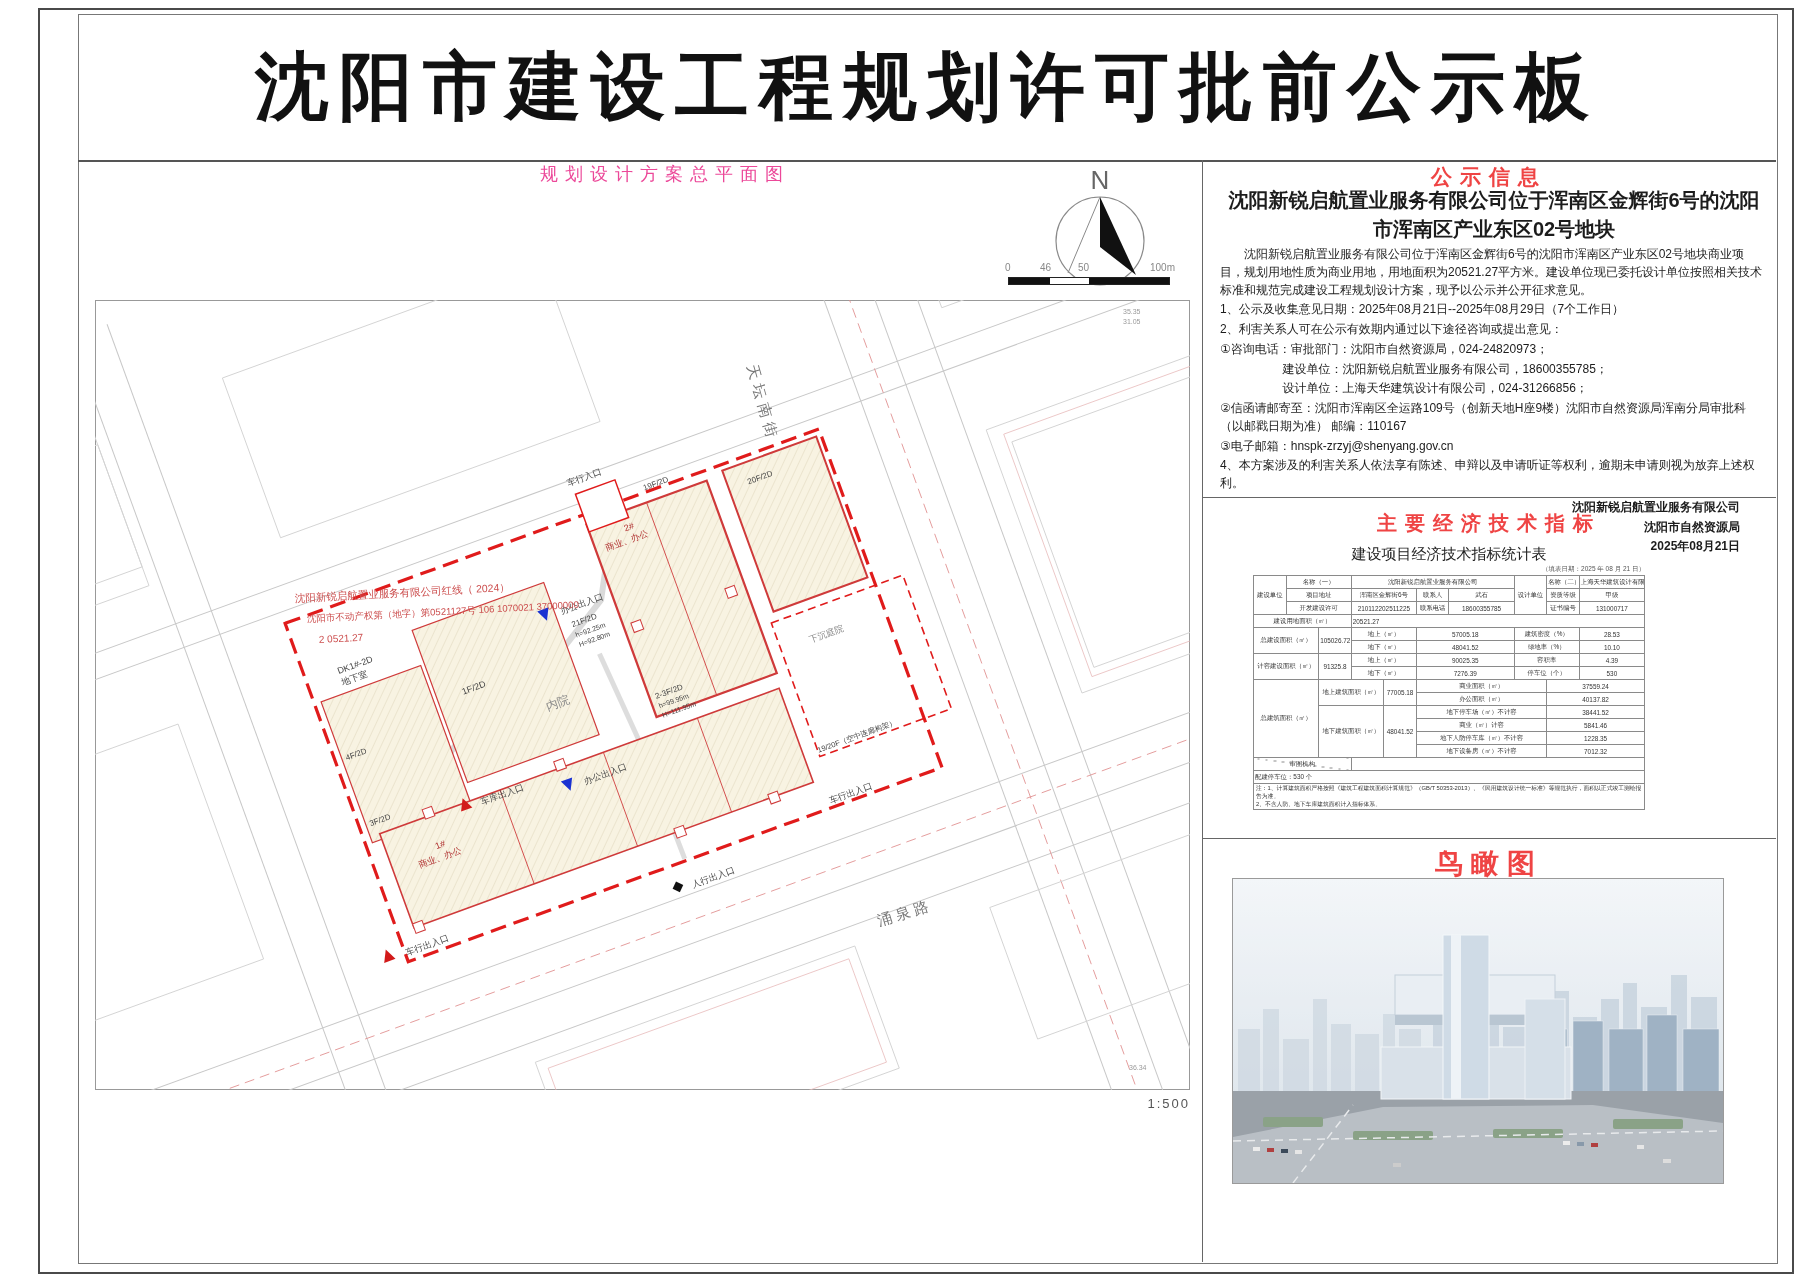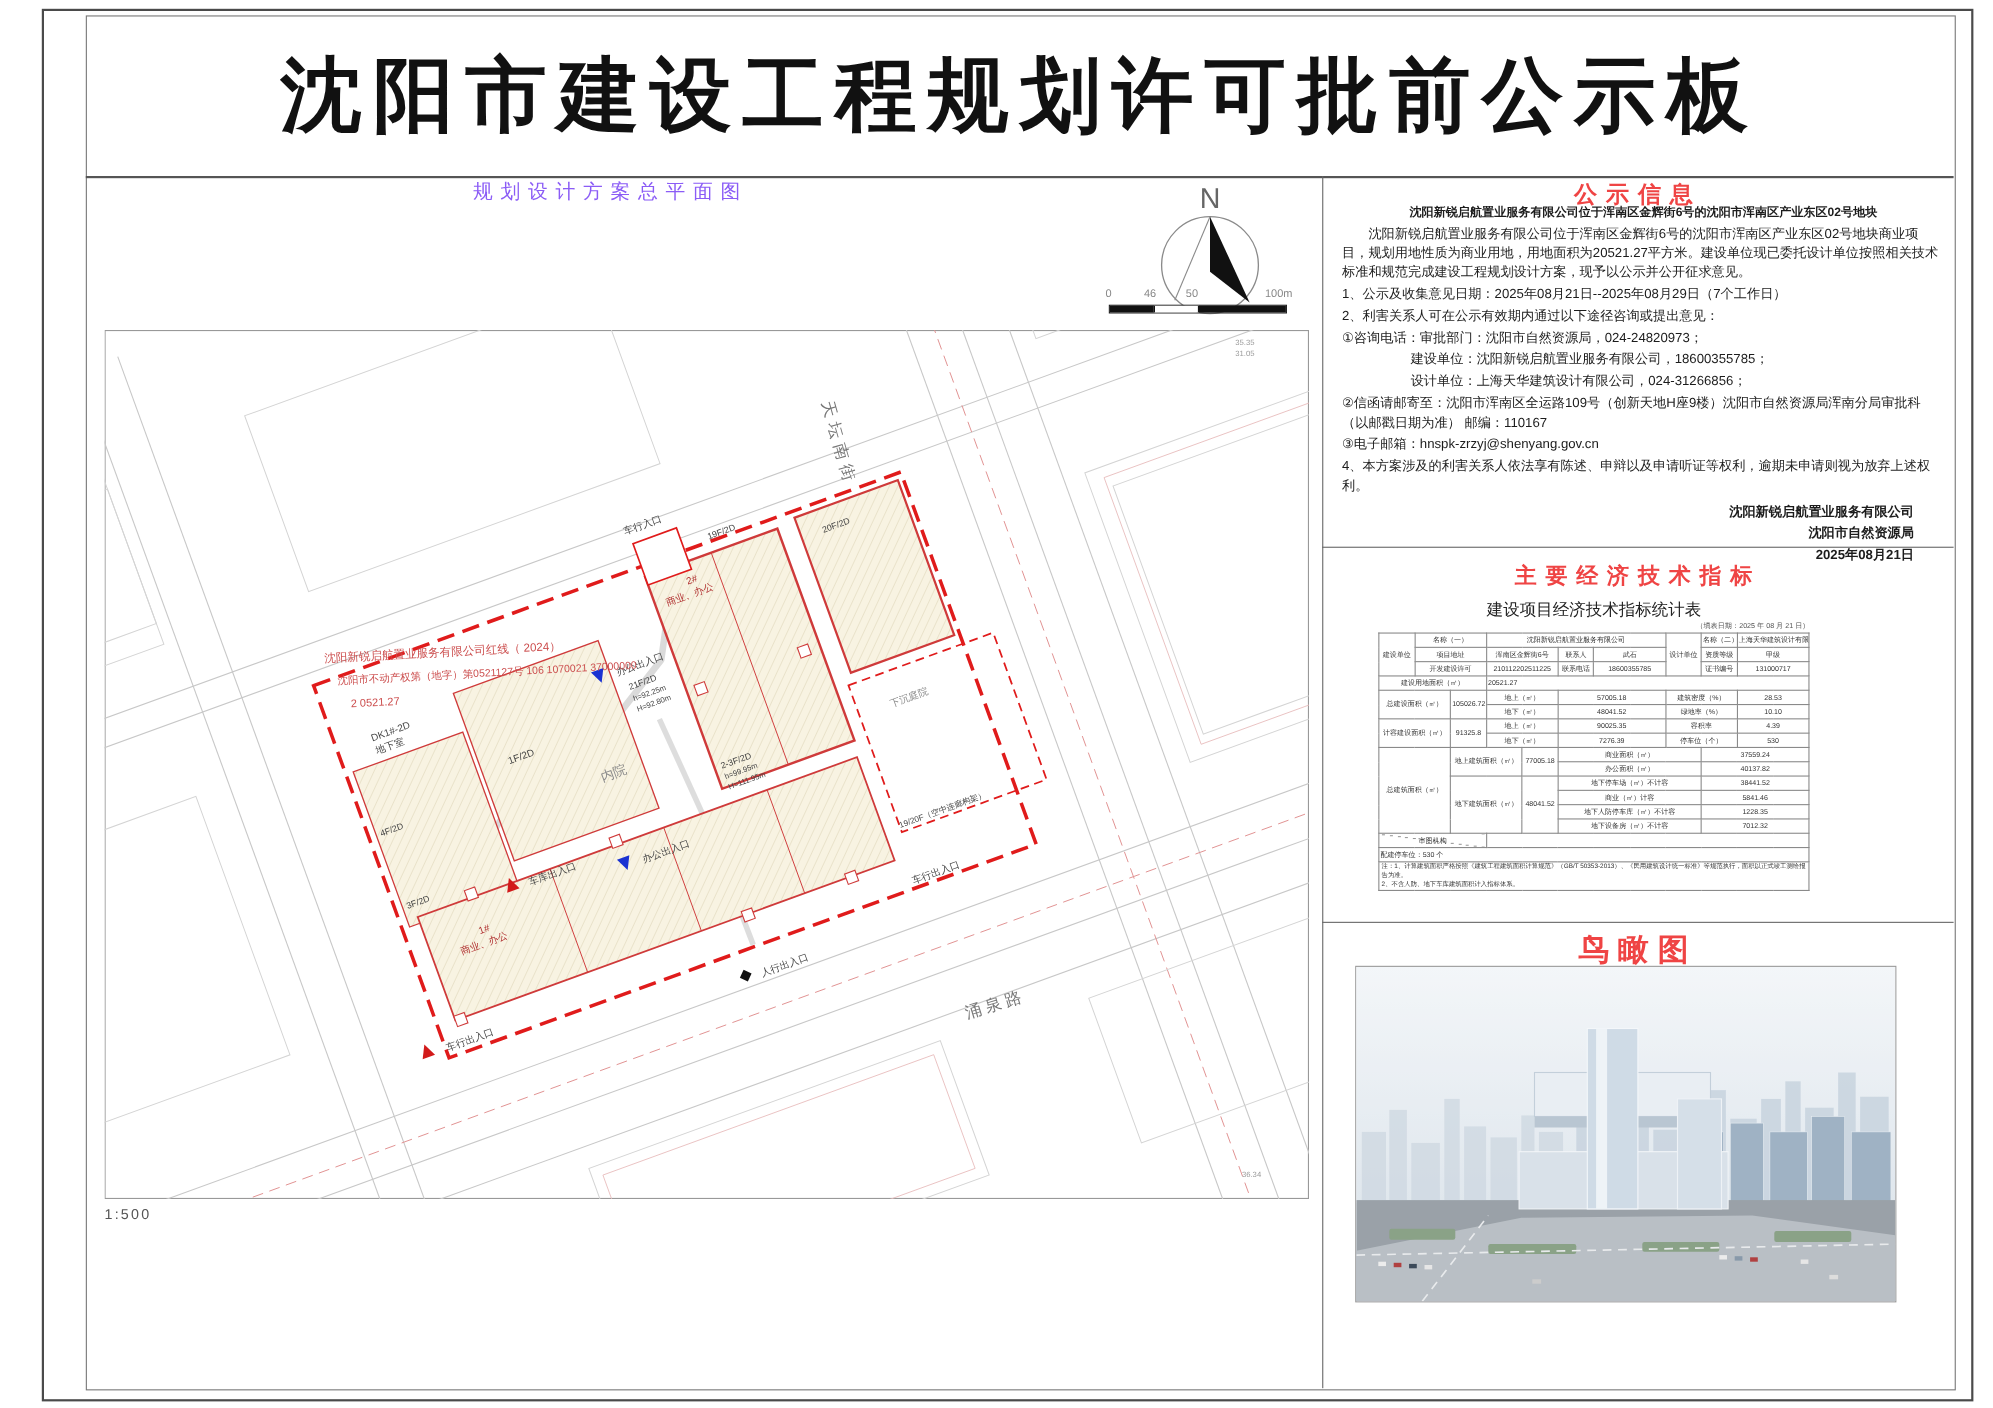--- a/index.html
+++ b/index.html
@@ -7,33 +7,33 @@
          font-family:"Liberation Sans","DejaVu Sans",sans-serif;color:#222;overflow:hidden;}
   .frame-outer{position:absolute;left:38px;top:8px;width:1752px;height:1262px;border:2px solid #4a4a4a;}
   .frame-inner{position:absolute;left:78px;top:14px;width:1698px;height:1248px;border:1px solid #777;}
   .big-title{position:absolute;left:78px;top:38px;width:1698px;text-align:center;
              font-size:74px;font-weight:900;letter-spacing:10px;color:#111;}
   .title-rule{position:absolute;left:78px;top:160px;width:1698px;border-top:2px solid #555;}
   .v-divider{position:absolute;left:1202px;top:160px;width:0;height:1102px;border-left:1.5px solid #666;}
   .h-divider{position:absolute;left:1202px;width:574px;border-top:1.5px solid #666;}
   .sec-header{position:absolute;left:1202px;width:574px;text-align:center;color:#ef4444;
               font-weight:bold;letter-spacing:8px;}
-  .plan-caption{position:absolute;left:430px;top:162px;width:360px;text-align:left;
-                font-size:18px;letter-spacing:7px;color:#8b5cf6;}
-  .scale-note{position:absolute;left:95px;top:1096px;width:1095px;text-align:left;
+  .plan-caption{position:absolute;left:430px;top:162px;width:360px;text-align:right;
+                font-size:18px;letter-spacing:7px;color:#ec4899;}
+  .scale-note{position:absolute;left:95px;top:1096px;width:1095px;text-align:right;
               font-size:13px;letter-spacing:2px;color:#555;}
   #map-svg{position:absolute;left:95px;top:300px;}
   #compass{position:absolute;left:1040px;top:163px;}
   .scalebar{position:absolute;left:1000px;top:262px;width:190px;height:34px;font-size:10px;color:#888;}
   .scalebar .lbl{position:absolute;top:0;}
   .scalebar .bar{position:absolute;top:15px;left:8px;width:160px;height:6px;border:1px solid #222;display:flex;}
   .scalebar .seg{height:100%;}
   
   .notice-body{position:absolute;left:1220px;top:186px;width:548px;font-size:12px;line-height:1.48;color:#1c1c1c;}
-  .notice-heading{font-weight:bold;text-align:center;font-size:11px;line-height:1.45;margin:0 0 6px 0;}
+  .notice-heading{font-weight:bold;text-align:center;font-size:20px;line-height:1.45;margin:0 0 6px 0;}
   .notice-body p{margin:0 0 2px 0;}
   .p-indent{text-indent:2em;}
   .p-sub{padding-left:5.2em;}
   .sig{text-align:right;padding-right:28px;font-weight:bold;margin:0;}
   
   #tec-wrap{position:absolute;left:1253px;top:545px;width:392px;}
   #tec-title{text-align:center;font-weight:normal;font-size:15px;margin:0;}
   #tec-date{text-align:right;font-size:6.5px;color:#555;margin:1px 0;}
   #tec-table{border-collapse:collapse;width:100%;table-layout:fixed;}
   #tec-table td{border:1px solid #8a8a8a;font-size:6.4px;height:12px;padding:0 1px;

